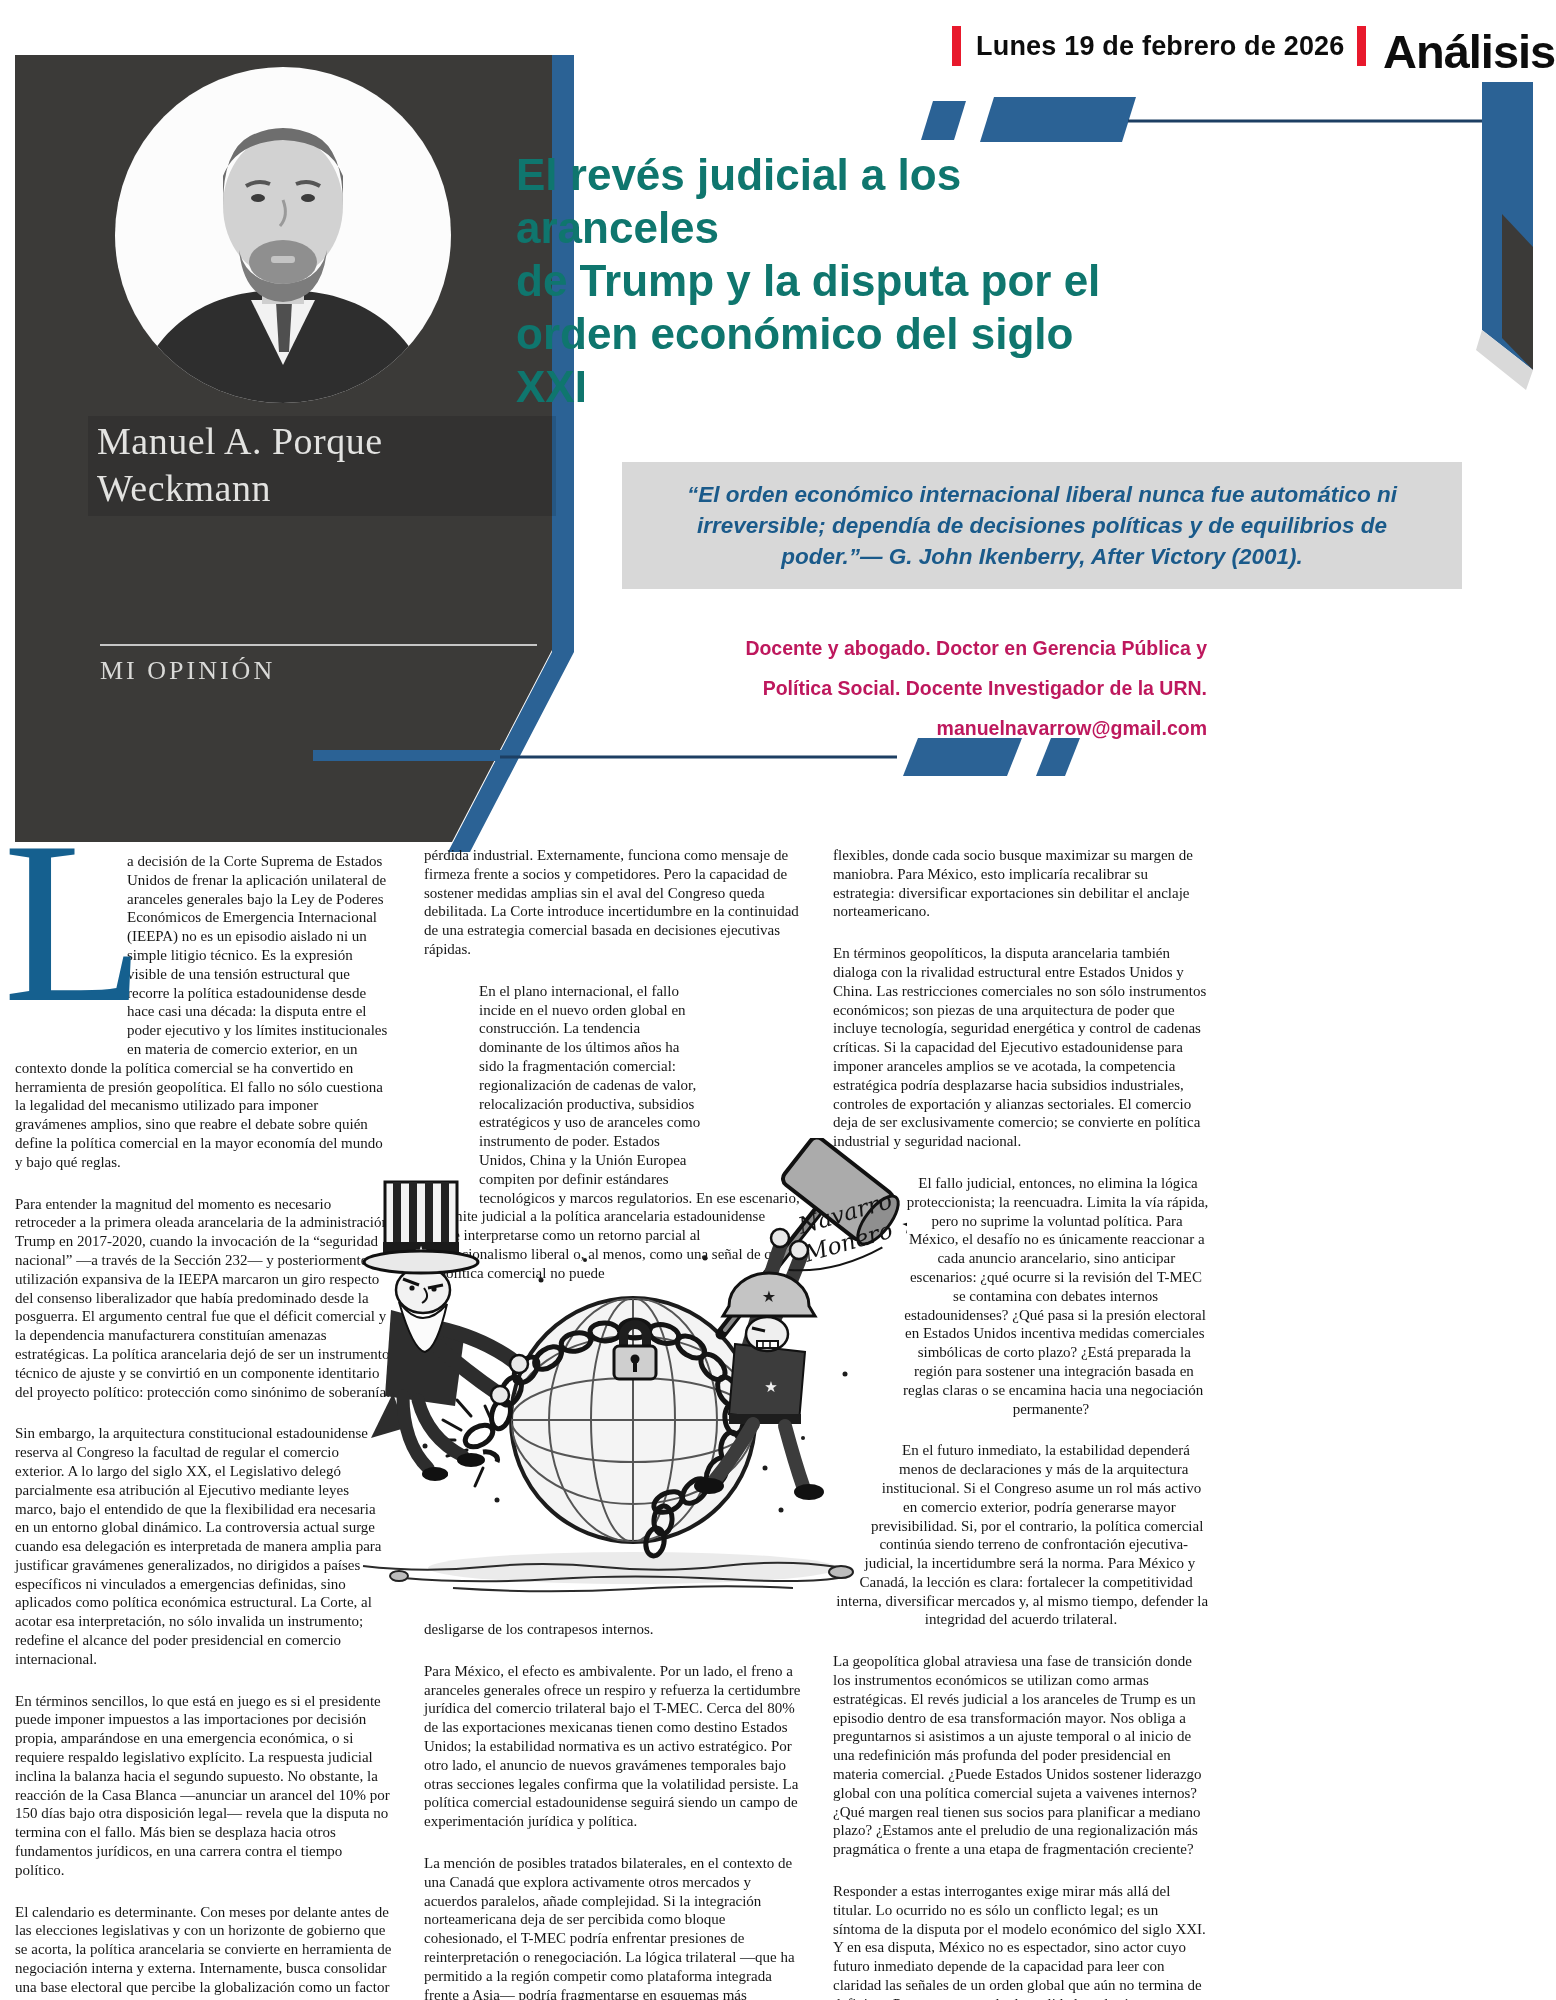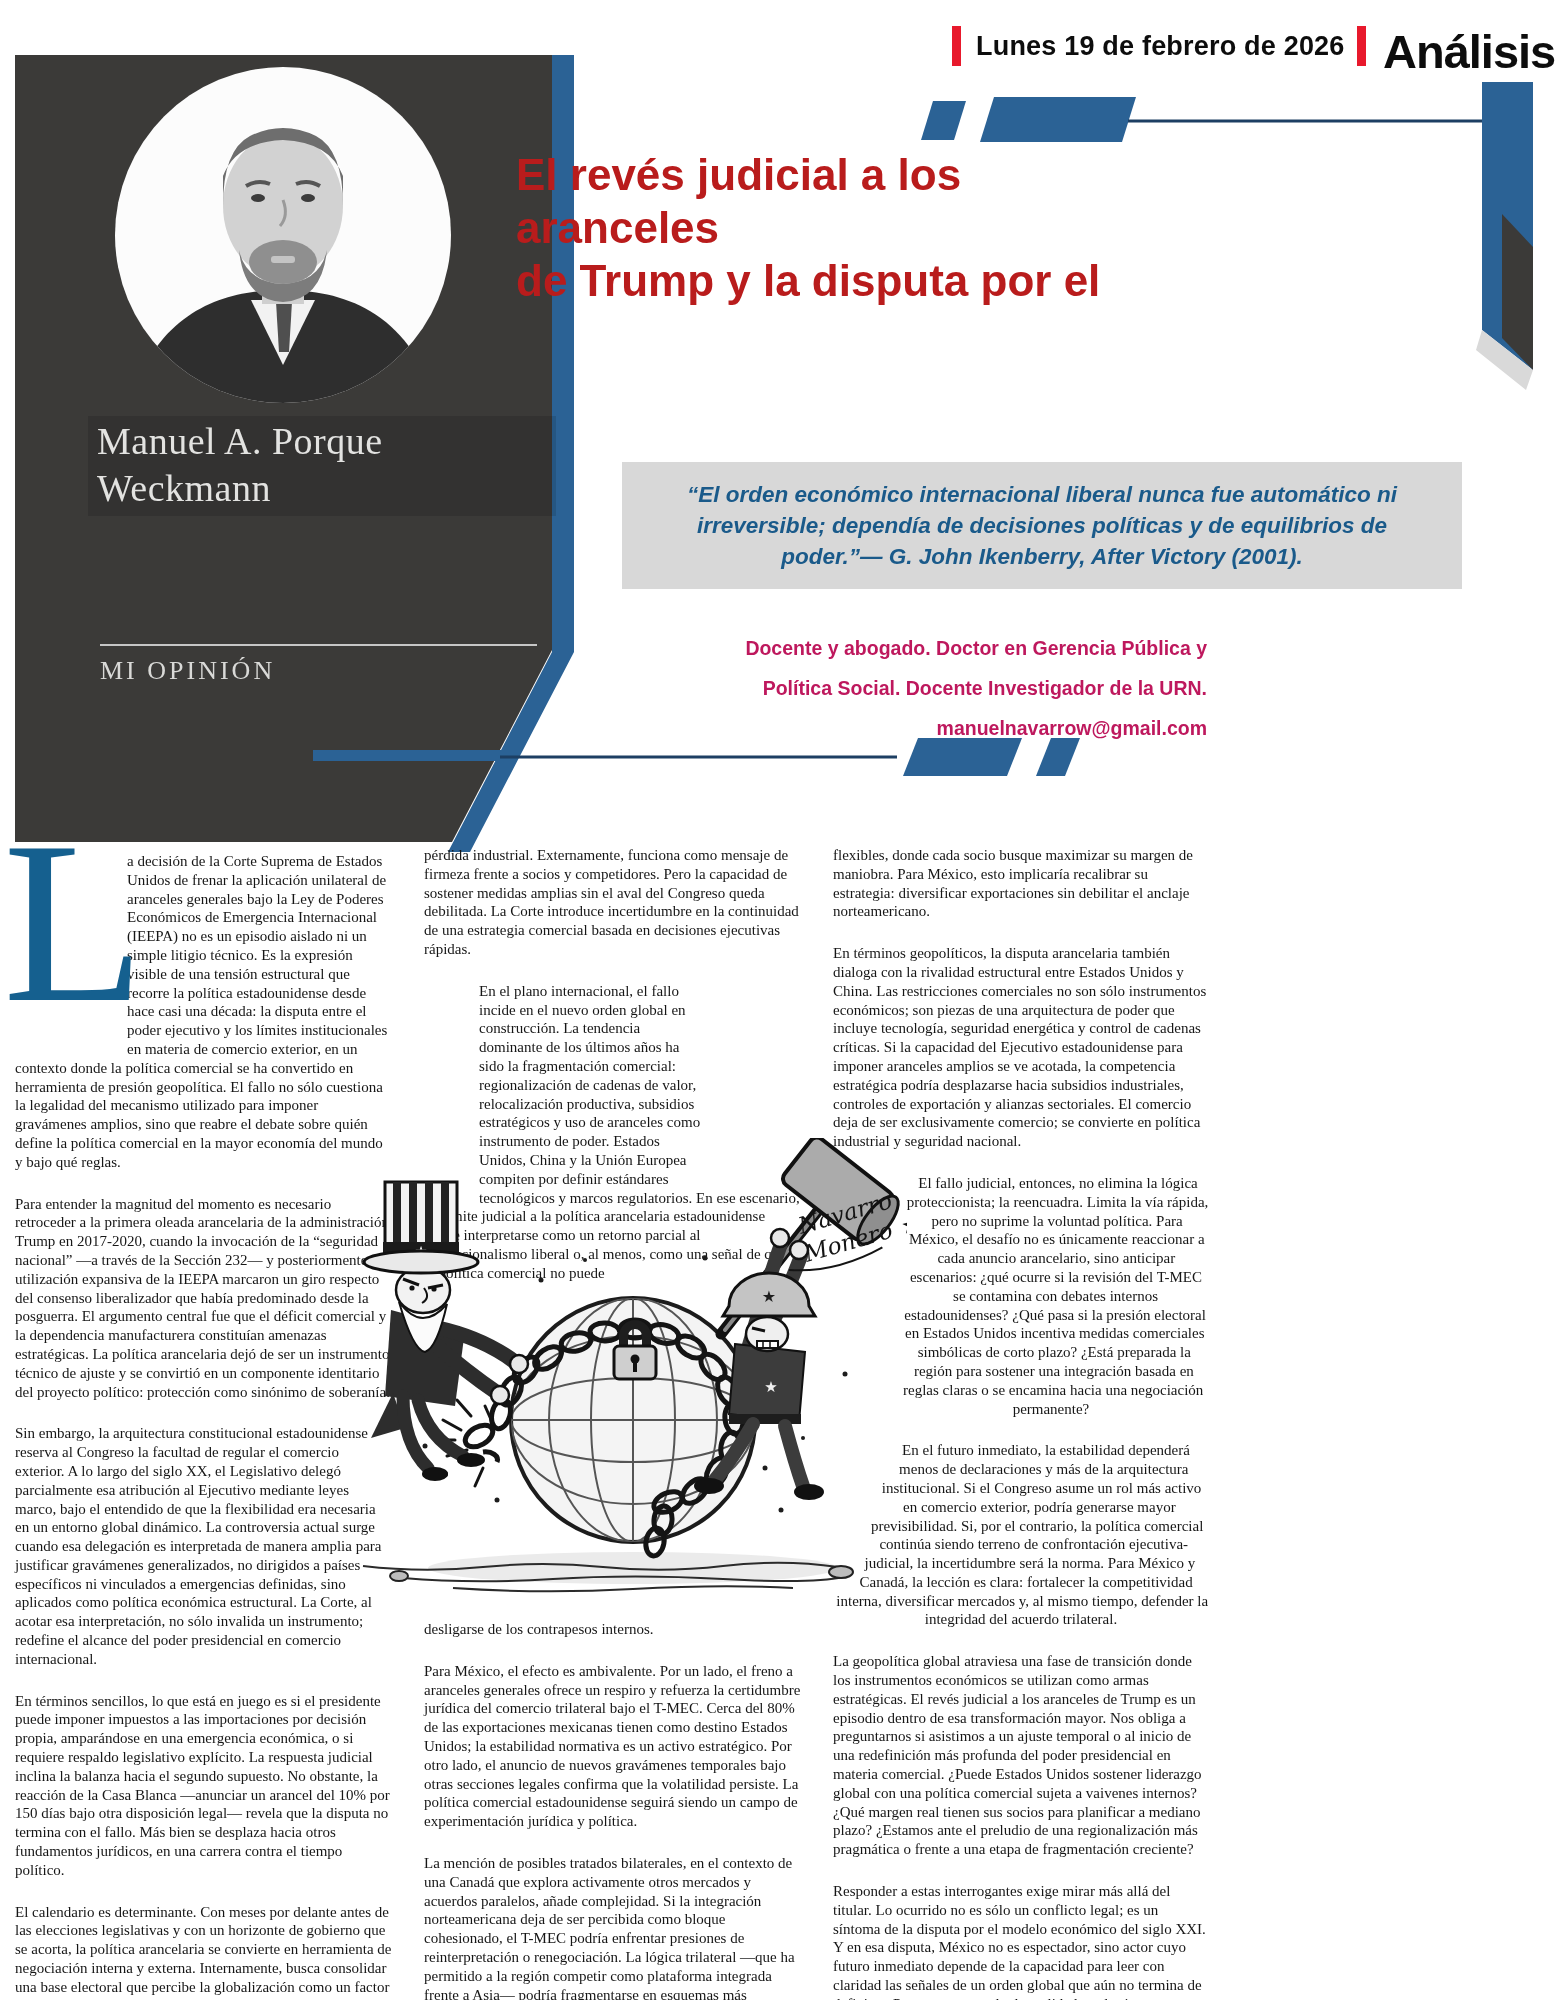--- a/index.html
+++ b/index.html
@@ -8,21 +8,21 @@
   
   .redbar{position:absolute;width:9px;height:40px;background:#e8192c;}
   #redbar1{left:952px;top:26px;}
   #redbar2{left:1357px;top:26px;}
   #dateline{position:absolute;left:976px;top:31px;font-family:"Liberation Sans",sans-serif;
             font-weight:bold;font-size:27px;color:#0d0d0d;letter-spacing:.2px;}
   #section-logo{position:absolute;left:1383px;top:24px;font-family:"Liberation Sans",sans-serif;
             font-weight:bold;font-size:47px;letter-spacing:-1px;color:#0d0d0d;}
   
   #headline{position:absolute;left:516px;top:148px;width:640px;font-family:"Liberation Sans",sans-serif;
-            font-weight:bold;font-size:44px;line-height:53px;color:#b91c1c;}
+            font-weight:bold;font-size:44px;line-height:53px;color:#0f766e;}
   
   #quotebox{position:absolute;left:622px;top:462px;width:840px;height:127px;background:#d8d8d8;
             display:flex;align-items:center;justify-content:center;}
   #quotebox .q{padding:6px 52px;text-align:center;font-family:"Liberation Sans",sans-serif;
             font-weight:bold;font-style:italic;font-size:22.5px;line-height:31px;color:#1a5a8a;}
   
   #byline{position:absolute;left:705px;top:628px;width:502px;text-align:right;
           font-family:"Liberation Sans",sans-serif;font-weight:bold;font-size:19.5px;
           line-height:40px;color:#be185d;}
   
@@ -102,20 +102,21 @@
   </svg>
 
   <div id="redbar1" class="redbar"></div>
   <div id="dateline">Lunes 19 de febrero de 2026</div>
   <div id="redbar2" class="redbar"></div>
   <div id="section-logo">Análisis</div>
 
   <div id="headline">
     <div>El revés judicial a los aranceles</div>
     <div>de Trump y la disputa por el</div>
+    <div>orden económico del siglo XXI</div>
   </div>
 
   <div id="quotebox">
     <div class="q">“El orden económico internacional liberal nunca fue automático ni irreversible; dependía de decisiones políticas y de equilibrios de poder.”— G. John Ikenberry, After Victory (2001).</div>
   </div>
 
   <div id="byline">
     <div>Docente y abogado. Doctor en Gerencia Pública y</div>
     <div>Política Social. Docente Investigador de la URN.</div>
     <div>manuelnavarrow@gmail.com</div>

